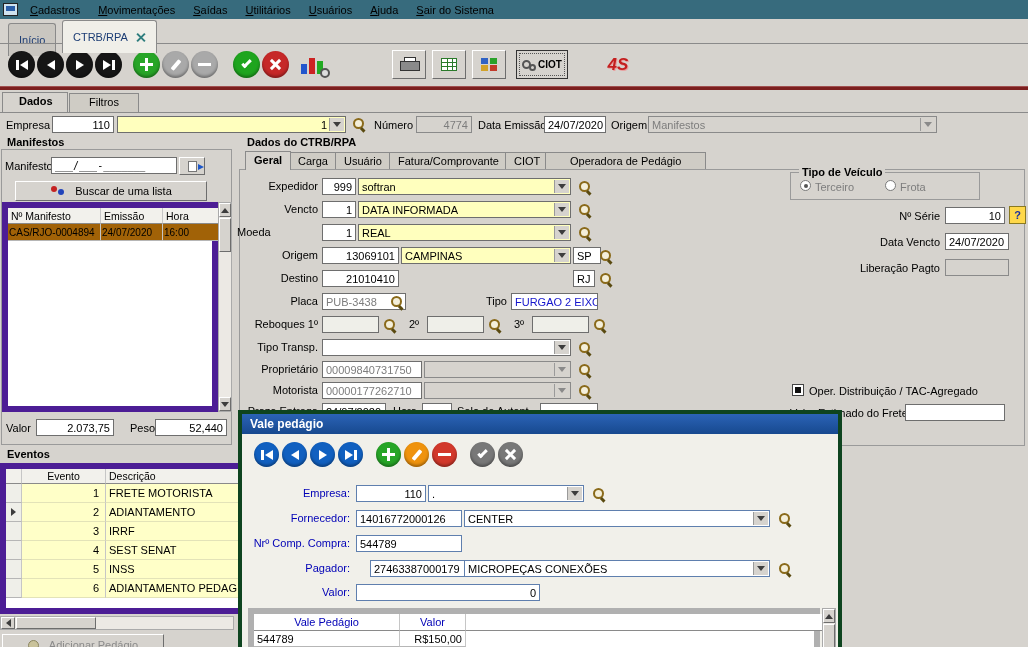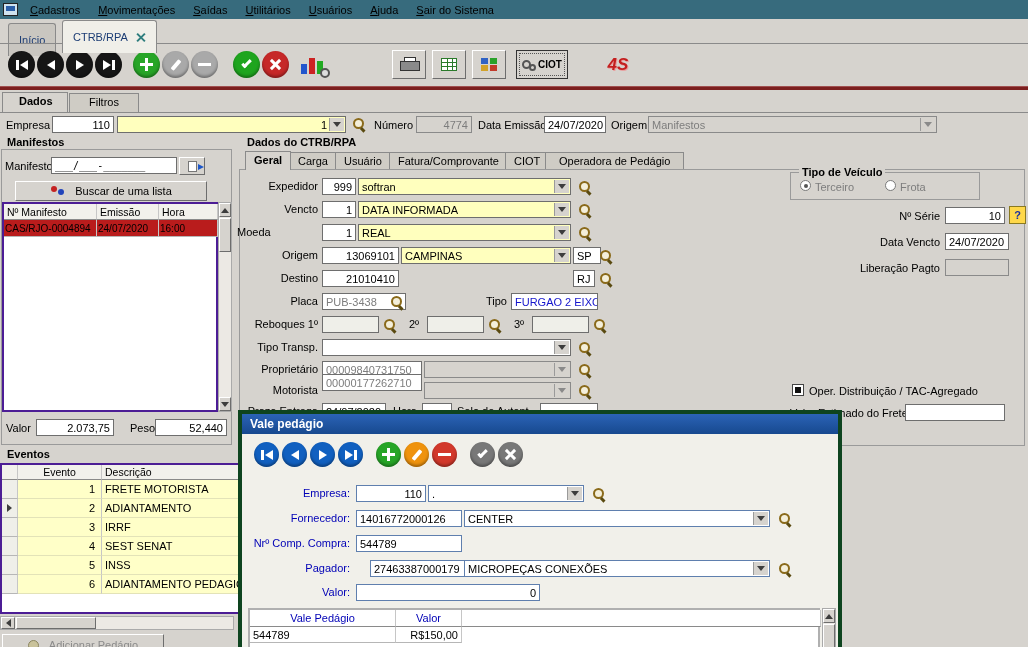--- a/index.html
+++ b/index.html
@@ -76,24 +76,24 @@
   .tri.up{border-left:4px solid transparent;border-right:4px solid transparent;border-bottom:5px solid #3d3d3d}
   .tri.left{border-top:4px solid transparent;border-bottom:4px solid transparent;border-right:5px solid #3d3d3d}
   .tri.right{border-top:4px solid transparent;border-bottom:4px solid transparent;border-left:5px solid #3d3d3d}
   .mag{position:absolute;width:14px;height:14px}
   .mag::before{content:"";position:absolute;left:1px;top:1px;width:7px;height:7px;border:2px solid #8a6a1a;border-radius:50%;background:#f4efda}
   .mag::after{content:"";position:absolute;left:10px;top:10px;width:5px;height:3px;background:#5a4a10;transform:rotate(45deg);transform-origin:0 0}
   .groupbox{position:absolute;border:1px solid #9a9a9a}
   .gcaption{position:absolute;font-weight:bold;background:#d6d3ce;padding:0 3px;white-space:nowrap}
   .btn{position:absolute;background:#d6d3ce;border:1px solid;border-color:#fff #6d6d6d #6d6d6d #fff;display:flex;align-items:center;justify-content:center;gap:10px;font-size:11px}
   
-  .gridbox{position:absolute;background:#fff;border:2px solid #4c1d95}
+  .gridbox{position:absolute;background:#fff;border:6px solid #4c1d95}
   .gcell{position:absolute;display:flex;align-items:center;padding:0 3px;border-right:1px solid #c6c6c6;border-bottom:1px solid #b6b6b6;overflow:hidden;white-space:nowrap}
   .ghead{background:#f2f1ec;border-bottom:1px solid #8a8a8a;font-size:10.5px}
-  .sel{background:#b91c1c}
+  .sel{background:#a16207}
   .yrow{background:#ffffc8;border-bottom:1px solid #e3e3b8}
   
   .scroll{position:absolute;background:#ece9e4;border:1px solid #aaa}
   .sb-btn{position:absolute;background:#d6d3ce;border:1px solid;border-color:#fff #6d6d6d #6d6d6d #fff;display:flex;align-items:center;justify-content:center}
   .sb-thumb{position:absolute;background:#d6d3ce;border:1px solid;border-color:#fff #6d6d6d #6d6d6d #fff}
   
   .radio{position:absolute;width:11px;height:11px;border-radius:50%;background:#fff;border:1px solid #7a7a7a}
   .radio.on::after{content:"";position:absolute;left:3px;top:3px;width:4px;height:4px;border-radius:50%;background:#555}
   .cb{position:absolute;width:12px;height:12px;background:#fff;border:1px solid #444}
   .cb.on::after{content:"";position:absolute;left:2px;top:2px;right:2px;bottom:2px;background:#111}
@@ -287,21 +287,21 @@
 </div>
 
 <div class="abs" style="left:237px;top:136px;width:790px;height:312px">
   <span class="gcaption" style="left:7px;top:0">Dados do CTRB/RPA</span>
 
   <div class="ftab active" style="left:8px;top:15px;height:19px;padding:2px 8px 0"><span>Geral</span></div>
   <div class="ftab" style="left:52px;top:16px;height:18px;padding:2px 8px 0"><span>Carga</span></div>
   <div class="ftab" style="left:98px;top:16px;height:18px;padding:2px 8px 0"><span>Usuário</span></div>
   <div class="ftab" style="left:152px;top:16px;height:18px;padding:2px 8px 0"><span>Fatura/Comprovante</span></div>
   <div class="ftab" style="left:268px;top:16px;height:18px;padding:2px 8px 0"><span>CIOT</span></div>
-  <div class="ftab" style="left:308px;top:16px;height:18px;padding:2px 13px 0"><span>Operadora de Pedágio</span></div>
+  <div class="ftab" style="left:308px;top:16px;height:18px;padding:2px 24px 0"><span>Operadora de Pedágio</span></div>
   <div class="groupbox" style="left:2px;top:33px;width:786px;height:277px"></div>
 
   <span class="lbl" style="left:0;top:44px;width:81px;text-align:right">Expedidor</span>
   <div class="field num" style="left:85px;top:42px;width:34px">
       <span>999</span>
     </div>
   <div class="field combo yellowf" style="left:121px;top:42px;width:213px">
       <span>softran</span>
       <span class="arrowbox">
         <span class="tri down"></span>
@@ -390,21 +390,21 @@
       <span>00009840731750</span>
     </div>
   <div class="field combo grayf" style="left:187px;top:225px;width:147px">
       <span class="arrowbox">
         <span class="tri down" style="border-top-color:#8a8a8a"></span>
       </span>
     </div>
   <span class="mag" style="left:341px;top:227px"></span>
 
   <span class="lbl" style="left:0;top:248px;width:81px;text-align:right">Motorista</span>
-  <div class="field dimtext" style="left:85px;top:238px;width:100px">
+  <div class="field dimtext" style="left:85px;top:246px;width:100px">
       <span>00000177262710</span>
     </div>
   <div class="field combo grayf" style="left:187px;top:246px;width:147px">
       <span class="arrowbox">
         <span class="tri down" style="border-top-color:#8a8a8a"></span>
       </span>
     </div>
   <span class="mag" style="left:341px;top:248px"></span>
 
   <span class="lbl" style="left:0;top:269px;width:81px;text-align:right">Prazo Entrega</span>

